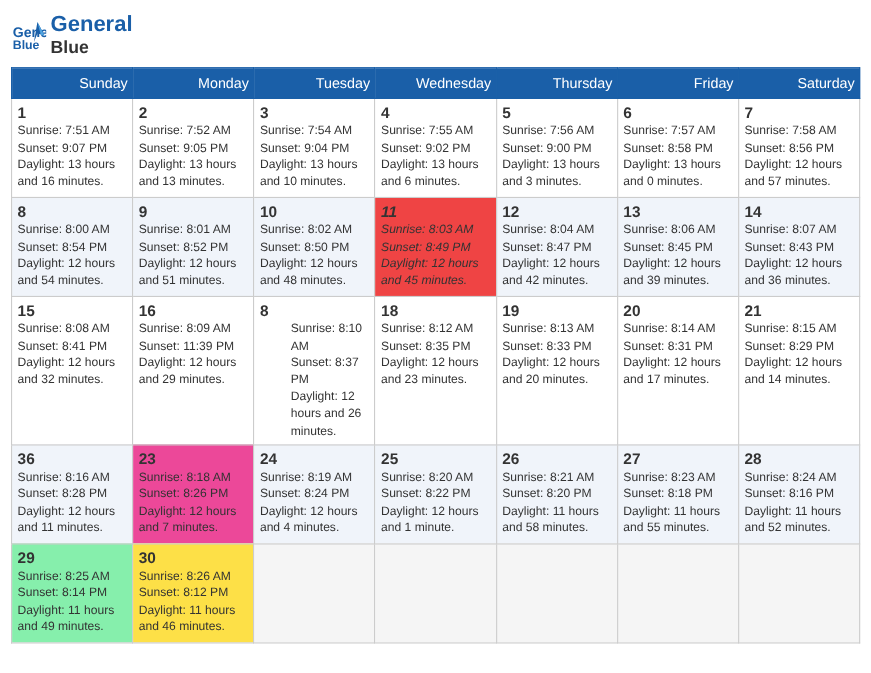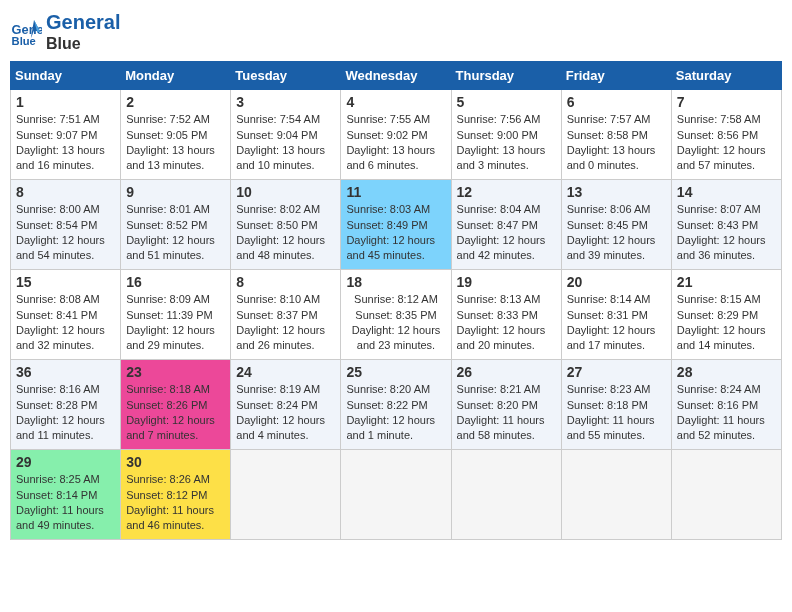--- a/index.html
+++ b/index.html
@@ -40,23 +40,23 @@
     }
     .calendar-table {
       width: 100%;
       border-collapse: collapse;
       font-size: 10.5px;
     }
     .calendar-table th {
       background-color: #1a5fa8;
       color: #fff;
       padding: 6px 4px;
-      text-align: left;
+      text-align: right;
       font-size: 13px;
-      font-weight: bold;
+      font-weight: normal;
       border: 1px solid #1a5fa8;
     }
     .calendar-table td {
       border: 1px solid #ccc;
       vertical-align: top;
       padding: 4px 5px;
       min-height: 80px;
       height: 90px;
       width: calc(100% / 7);
       color: #333;
@@ -175,21 +175,21 @@
           <div class="day-info" style="white-space: pre-line;">Sunrise: 8:01 AM
 Sunset: 8:52 PM
 Daylight: 12 hours and 51 minutes.</div>
         </td>
         <td style="background: rgb(240, 244, 250);">
           <span class="day-number">10</span>
           <div class="day-info" style="white-space: pre-line;">Sunrise: 8:02 AM
 Sunset: 8:50 PM
 Daylight: 12 hours and 48 minutes.</div>
         </td>
-        <td style="background: #7dd3fc;">
+        <td style="background: #ef4444; font-style: italic;">
           <span class="day-number">11</span>
           <div class="day-info" style="white-space: pre-line;">Sunrise: 8:03 AM
 Sunset: 8:49 PM
 Daylight: 12 hours and 45 minutes.</div>
         </td>
         <td style="background: rgb(240, 244, 250);">
           <span class="day-number">12</span>
           <div class="day-info" style="white-space: pre-line;">Sunrise: 8:04 AM
 Sunset: 8:47 PM
 Daylight: 12 hours and 42 minutes.</div>
@@ -215,27 +215,27 @@
 Daylight: 12 hours and 32 minutes.</div>
         </td>
         <td style="background: rgb(255, 255, 255);">
           <span class="day-number">16</span>
           <div class="day-info" style="white-space: pre-line;">Sunrise: 8:09 AM
 Sunset: 11:39 PM
 Daylight: 12 hours and 29 minutes.</div>
         </td>
         <td style="background: rgb(255, 255, 255);">
           <span class="day-number">8</span>
-          <div class="day-info" style="white-space: pre-line;">Sunrise: 8:10 AM
+          <div class="day-info" style="white-space: pre-line; margin-left: 28px;">Sunrise: 8:10 AM
 Sunset: 8:37 PM
 Daylight: 12 hours and 26 minutes.</div>
         </td>
         <td style="background: rgb(255, 255, 255);">
           <span class="day-number">18</span>
-          <div class="day-info" style="white-space: pre-line; text-align: center;">Sunrise: 8:12 AM
+          <div class="day-info" style="white-space: pre-line;">Sunrise: 8:12 AM
 Sunset: 8:35 PM
 Daylight: 12 hours and 23 minutes.</div>
         </td>
         <td style="background: rgb(255, 255, 255);">
           <span class="day-number">19</span>
           <div class="day-info" style="white-space: pre-line;">Sunrise: 8:13 AM
 Sunset: 8:33 PM
 Daylight: 12 hours and 20 minutes.</div>
         </td>
         <td style="background: rgb(255, 255, 255);">

